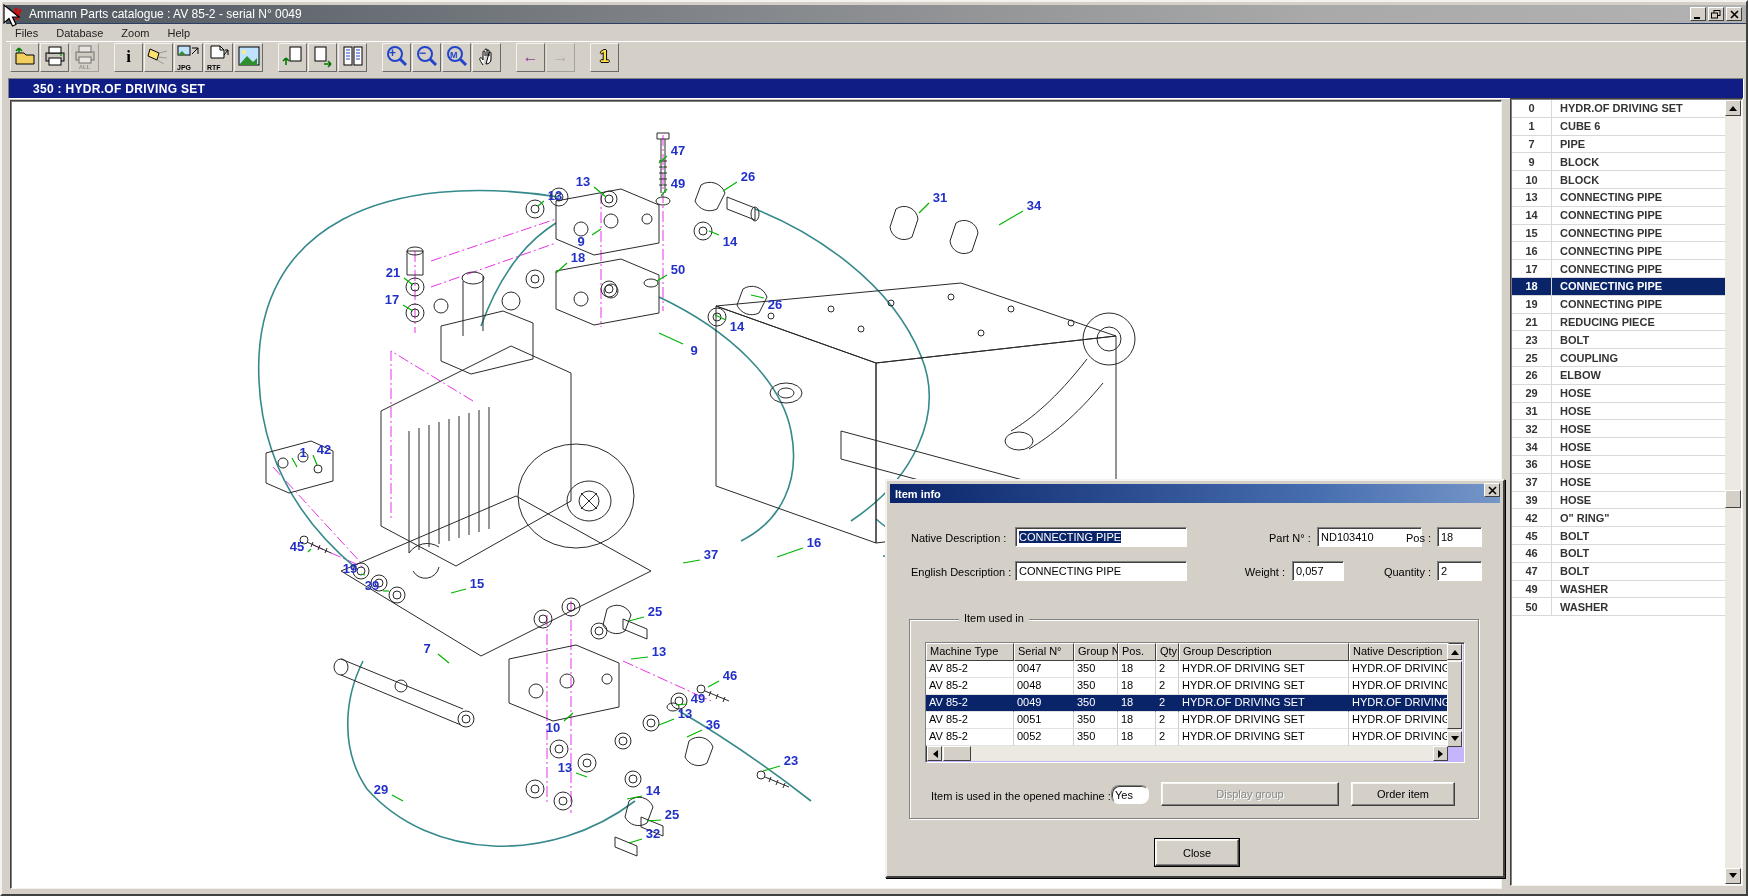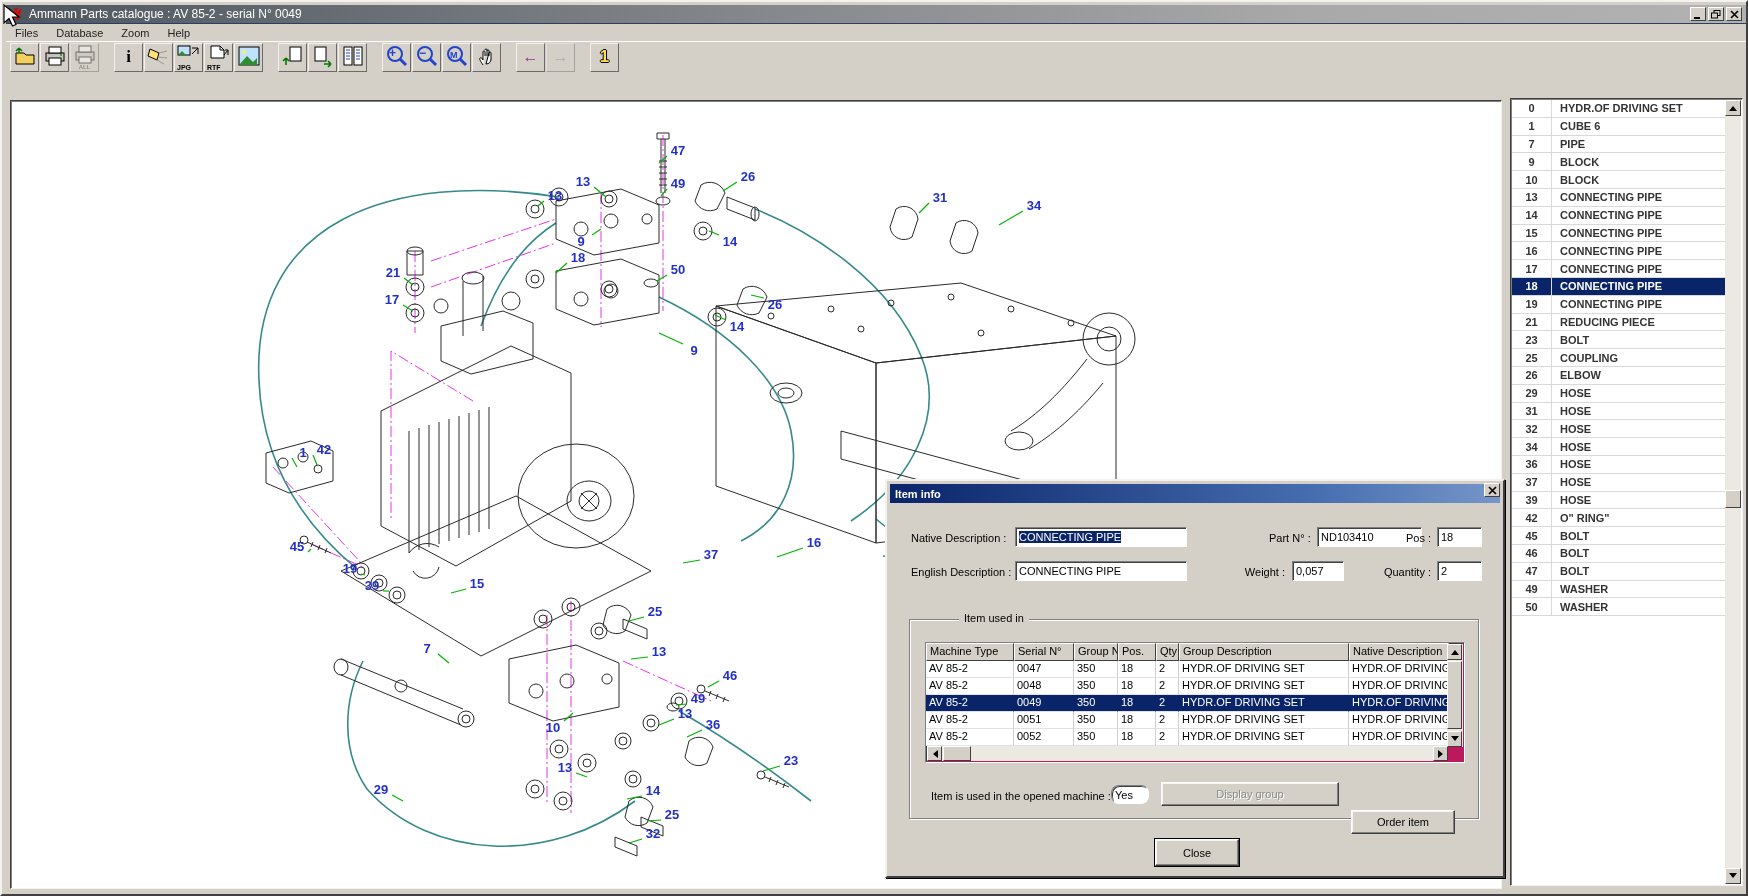--- a/index.html
+++ b/index.html
@@ -77,21 +77,21 @@
   .dlab{position:absolute;color:#000;white-space:nowrap;}
   .tbox{position:absolute;height:20px;background:#fff;border:1px solid;
     border-color:#808080 #fff #fff #808080;box-shadow:inset 1px 1px 0 #404040;
     padding:3px 3px 0 3px;white-space:nowrap;overflow:hidden;}
   .tbox .selhl{background:#0a246a;color:#fff;}
   .groupbox{position:absolute;left:22px;top:138px;width:570px;height:200px;
     border:1px solid #808080;box-shadow:inset 1px 1px 0 #fff,1px 1px 0 #fff;}
   .glegend{position:absolute;left:12px;top:-8px;background:#d4d0c8;padding:0 5px;margin-left:37px;}
   
   .itable{position:absolute;left:15px;top:22px;width:540px;height:121px;
-    background:#be185d;border:1px solid;border-color:#808080 #fff #fff #808080;
+    background:#c4b5fd;border:1px solid;border-color:#808080 #fff #fff #808080;
     box-shadow:inset 1px 1px 0 #404040;}
   .thead{display:flex;height:18px;}
   .th{background:#d4d0c8;border:1px solid;border-color:#fff #404040 #404040 #fff;
     font-size:11px;padding:1px 3px;white-space:nowrap;overflow:hidden;flex:none;}
   .trow{display:flex;height:17px;background:#fff;}
   .td{border-right:1px solid #cfcfcf;border-bottom:1px solid #e2e2e2;
     font-size:11px;padding:1px 3px;white-space:nowrap;overflow:hidden;flex:none;}
   .trow.sel .td{background:#0a246a;color:#fff;border-right-color:#0a246a;}
   .tvsb{position:absolute;right:1px;top:1px;width:16px;height:103px;background:#ece9e2;}
   .thsb{position:absolute;left:1px;bottom:1px;height:15px;width:521px;background:#ece9e2;}
@@ -267,20 +267,21 @@
         </button>
       </div>
       <div class="tgroup">
         <button class="tool">
           <span></span>
           <span class="iclbl" style="font-size:17px;color:#ffe04a;text-shadow:-1px 0 #000,1px 0 #000,0 -1px #000,0 1px #000;">1</span>
         </button>
       </div>
     </div>
 
+  <div class="groupheader">350 :  HYDR.OF DRIVING SET</div>
 
   <div class="canvas">
     <svg id="diagram" viewBox="0 0 1490 787" width="1490" height="787">
 
       <g stroke="#e832e8" fill="none" stroke-width="1" stroke-dasharray="11 3 2 3">
         <path d="M652,34 V210"></path>
           <path d="M590,92 V226"></path>
         <path d="M420,160 L545,118"></path>
           <path d="M420,186 L545,142"></path>
         <path d="M262,366 L352,464"></path>
@@ -746,19 +747,19 @@
             </div>
           <div class="sthumb" style="left:16px;top:0;height:15px;width:28px;"></div>
           <div class="hbtn" style="right:0;">
               <div class="tri tri-right"></div>
             </div>
         </div>
       </div>
       <span class="dlab" style="left:21px;top:170px;">Item is used in the opened machine :</span>
       <div class="tbox" style="left:201px;top:165px;width:38px;height:19px;border-radius:8px;">Yes</div>
       <button class="btn disabled" style="position:absolute;left:251px;top:162px;width:178px;height:24px;text-align:center;">Display group</button>
-      <button class="btn" style="position:absolute;left:441px;top:162px;width:104px;height:24px;margin-top:28px;">Order item</button>
+      <button class="btn" style="position:absolute;left:441px;top:162px;width:104px;height:24px;">Order item</button>
     </div>
 
     <button class="btn defaultbtn" style="position:absolute;left:268px;top:358px;width:84px;height:27px;">Close</button>
   </div>
 
 </div>
 
 </body></html>

